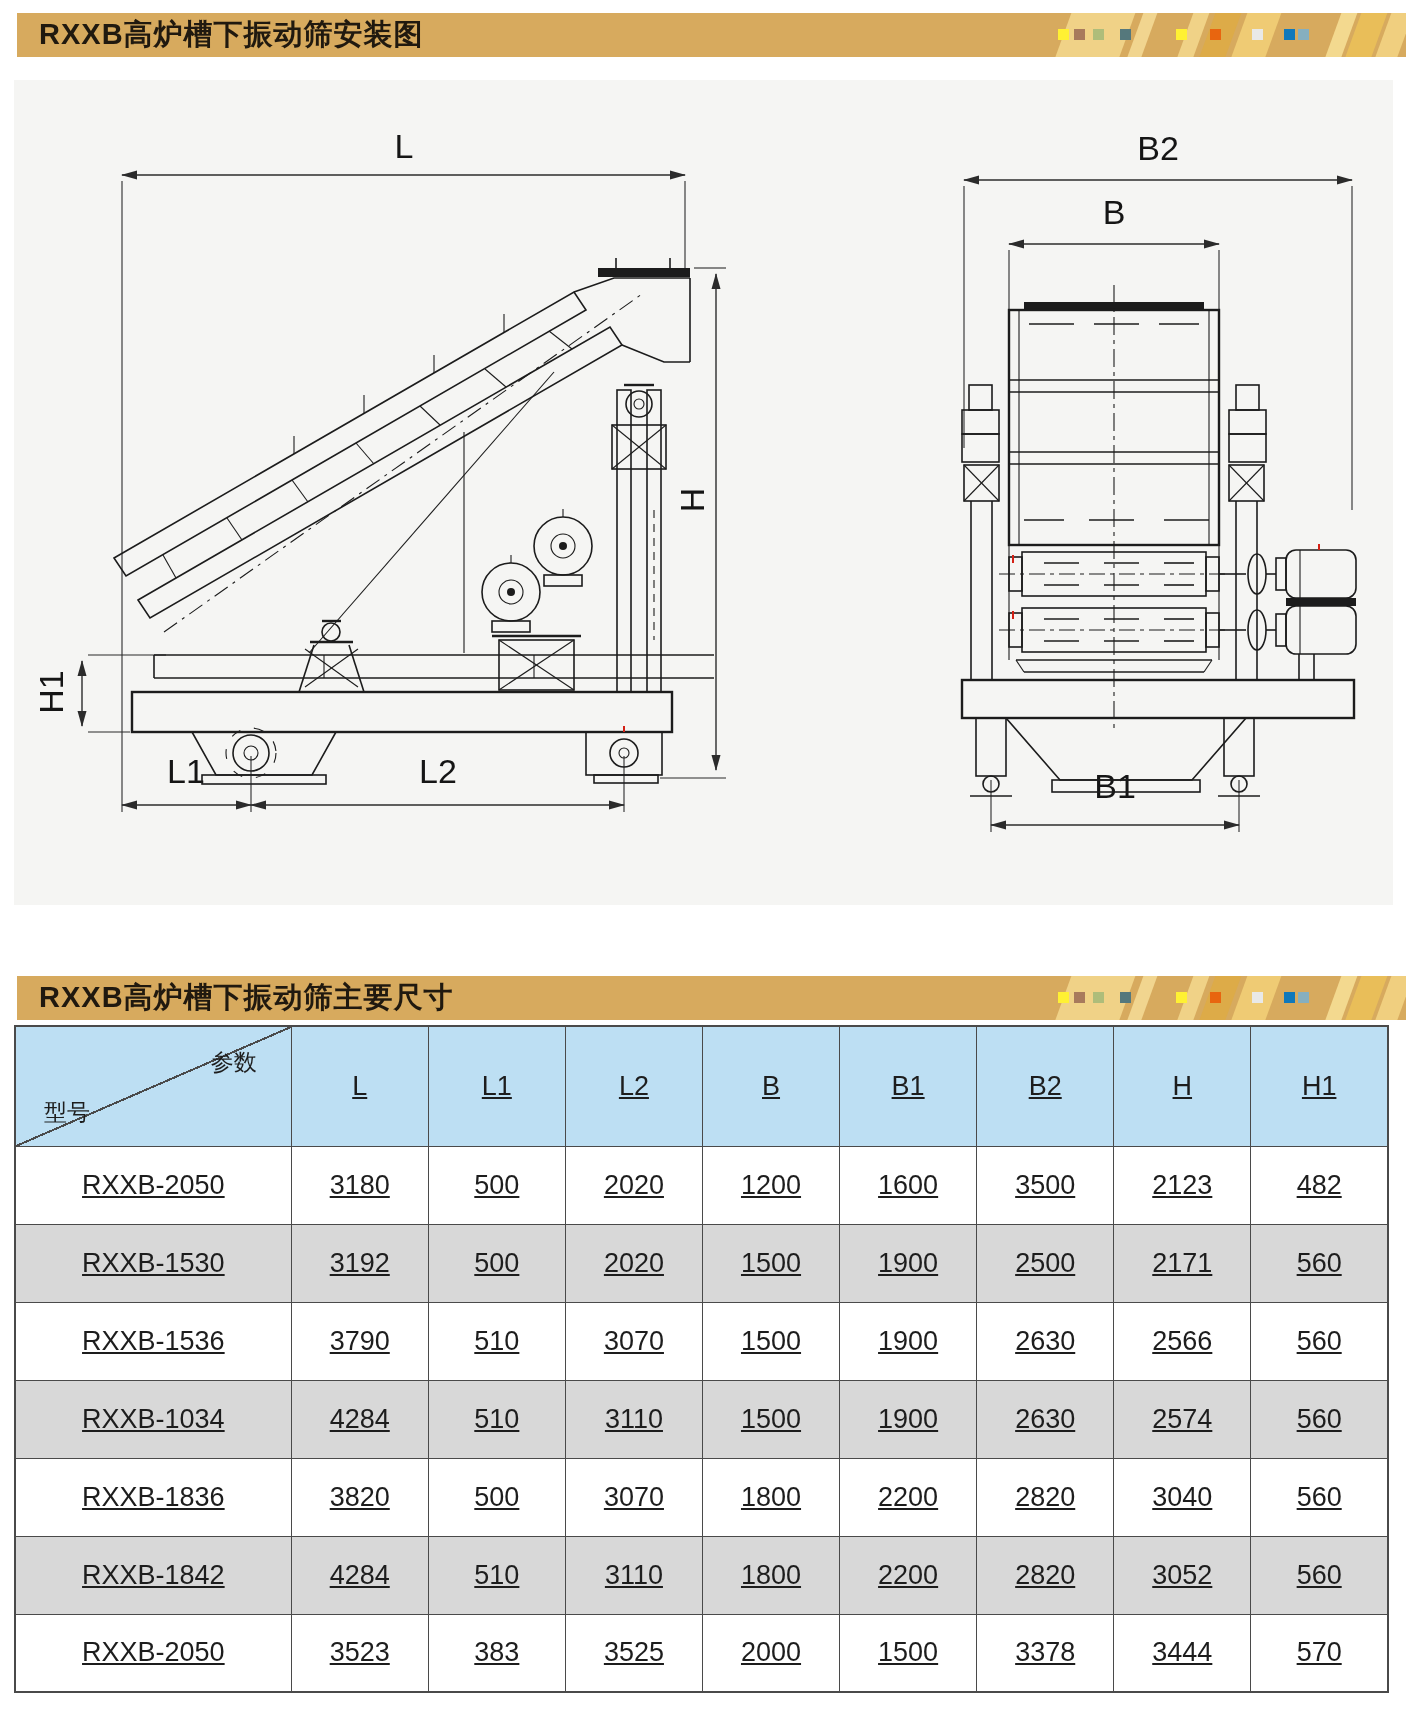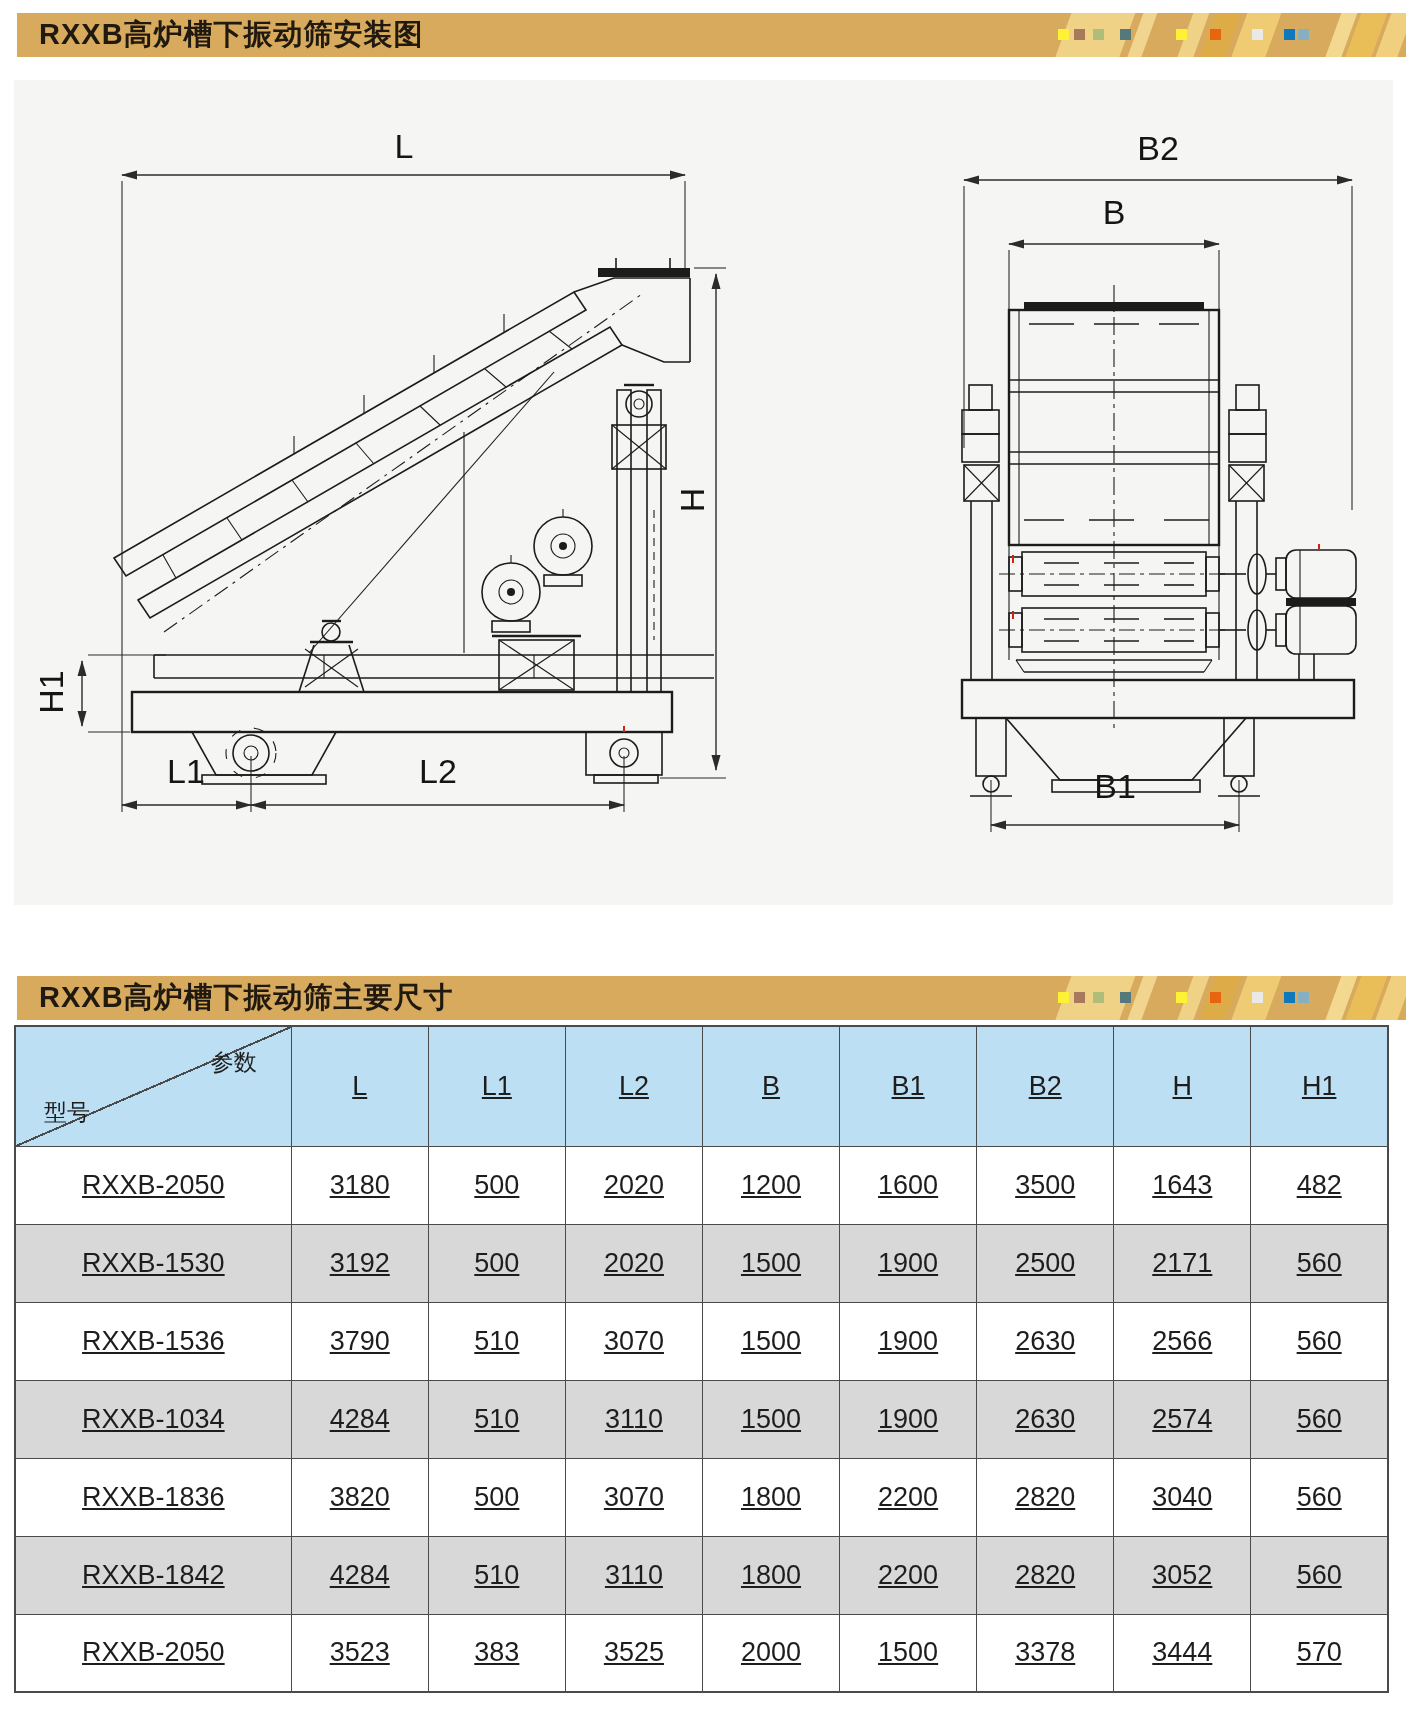--- a/index.html
+++ b/index.html
@@ -375,21 +375,21 @@
       </thead>
       <tbody>
           <tr>
             <td>RXXB-2050</td>
             <td>3180</td>
             <td>500</td>
             <td>2020</td>
             <td>1200</td>
             <td>1600</td>
             <td>3500</td>
-            <td>1643</td>
+            <td>2123</td>
             <td>482</td>
           </tr>
           <tr class="alt">
             <td>RXXB-1530</td>
             <td>3192</td>
             <td>500</td>
             <td>2020</td>
             <td>1500</td>
             <td>1900</td>
             <td>2500</td>

